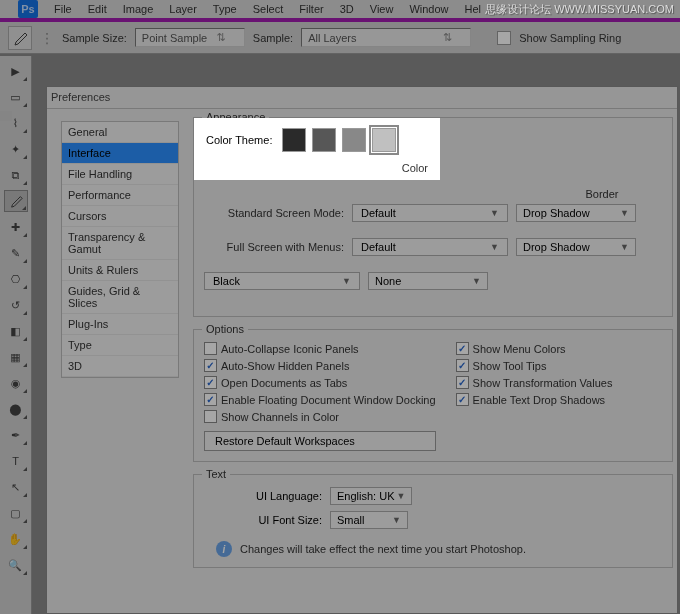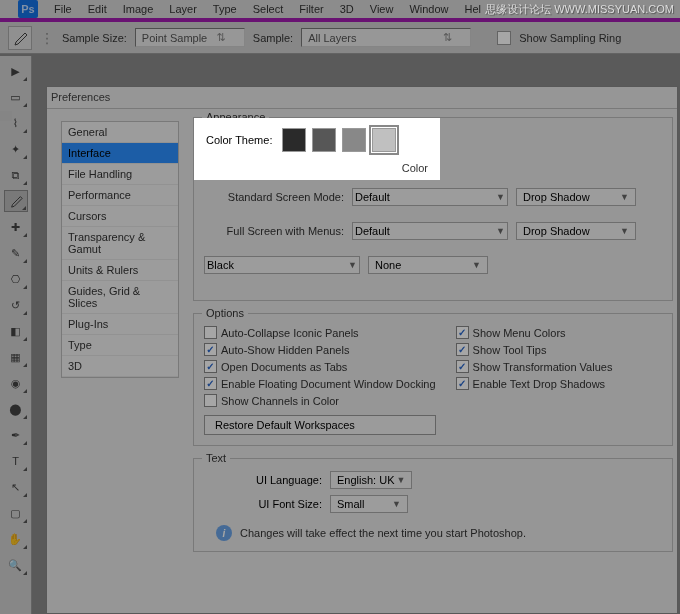--- a/index.html
+++ b/index.html
@@ -51,21 +51,21 @@
 .swatch { width: 24px; height: 24px; border: 1px solid #999; }
 .swatch.sel { outline: 2px solid #888; outline-offset: 1px; }
 .ct-sub { text-align: right; padding-top: 10px; color: #333; }
 
 .hdr-row { display: flex; justify-content: flex-end; gap: 10px; margin-bottom: 4px; }
 .hdr-row .col-h { width: 156px; text-align: center; color: #333; }
 .hdr-row .col-h2 { width: 120px; text-align: center; color: #333; }
 
 .mode-row { display: flex; align-items: center; margin-bottom: 16px; gap: 8px; }
 .mode-label { width: 140px; text-align: right; color: #333; }
-.mode-select { flex: 0 0 156px; background: #f0f0f0; border: 1px solid #aaa; padding: 2px 2px; display: flex; justify-content: space-between; align-items: center; }
+.mode-select { flex: 0 0 156px; background: #f0f0f0; border: 1px solid #aaa; padding: 2px 8px; display: flex; justify-content: space-between; align-items: center; }
 .mode-select2 { flex: 0 0 120px; background: #f0f0f0; border: 1px solid #aaa; padding: 2px 6px; display: flex; justify-content: space-between; align-items: center; }
 .arrow-down { color: #666; font-size: 9px; }
 
 .opts-columns { display: flex; gap: 20px; }
 .opts-col { display: flex; flex-direction: column; gap: 4px; }
 .check-row { display: flex; align-items: center; gap: 4px; color: #333; }
 .cbox { width: 13px; height: 13px; border: 1px solid #888; background: #fff; display: flex; align-items: center; justify-content: center; color: #2b68cc; font-size: 10px; font-weight: bold; }
 .btn { border: 1px solid #999; background: #efefef; padding: 3px 10px; margin-top: 4px; display: inline-block; }
 
 .text-group { display: flex; flex-direction: column; gap: 6px; justify-content: space-between; }
@@ -184,20 +184,24 @@
             <div class="swatches">
               <div class="swatch" style="background:#2a2a2a"></div>
               <div class="swatch" style="background:#575757"></div>
               <div class="swatch" style="background:#888888"></div>
               <div class="swatch sel" style="background:#c0c0c0"></div>
             </div>
           </div>
           <div class="ct-sub">Color</div>
         </div>
 
+        <div class="hdr-row">
+          <div class="col-h"></div>
+          <div class="col-h2">Border</div>
+        </div>
 
         <div class="mode-row">
           <div class="mode-label">Standard Screen Mode:</div>
           <div class="mode-select">
               <span>Default</span>
               <span class="arrow-down">▼</span>
             </div>
           <div class="mode-select2">
               <span>Drop Shadow</span>
               <span class="arrow-down">▼</span>

